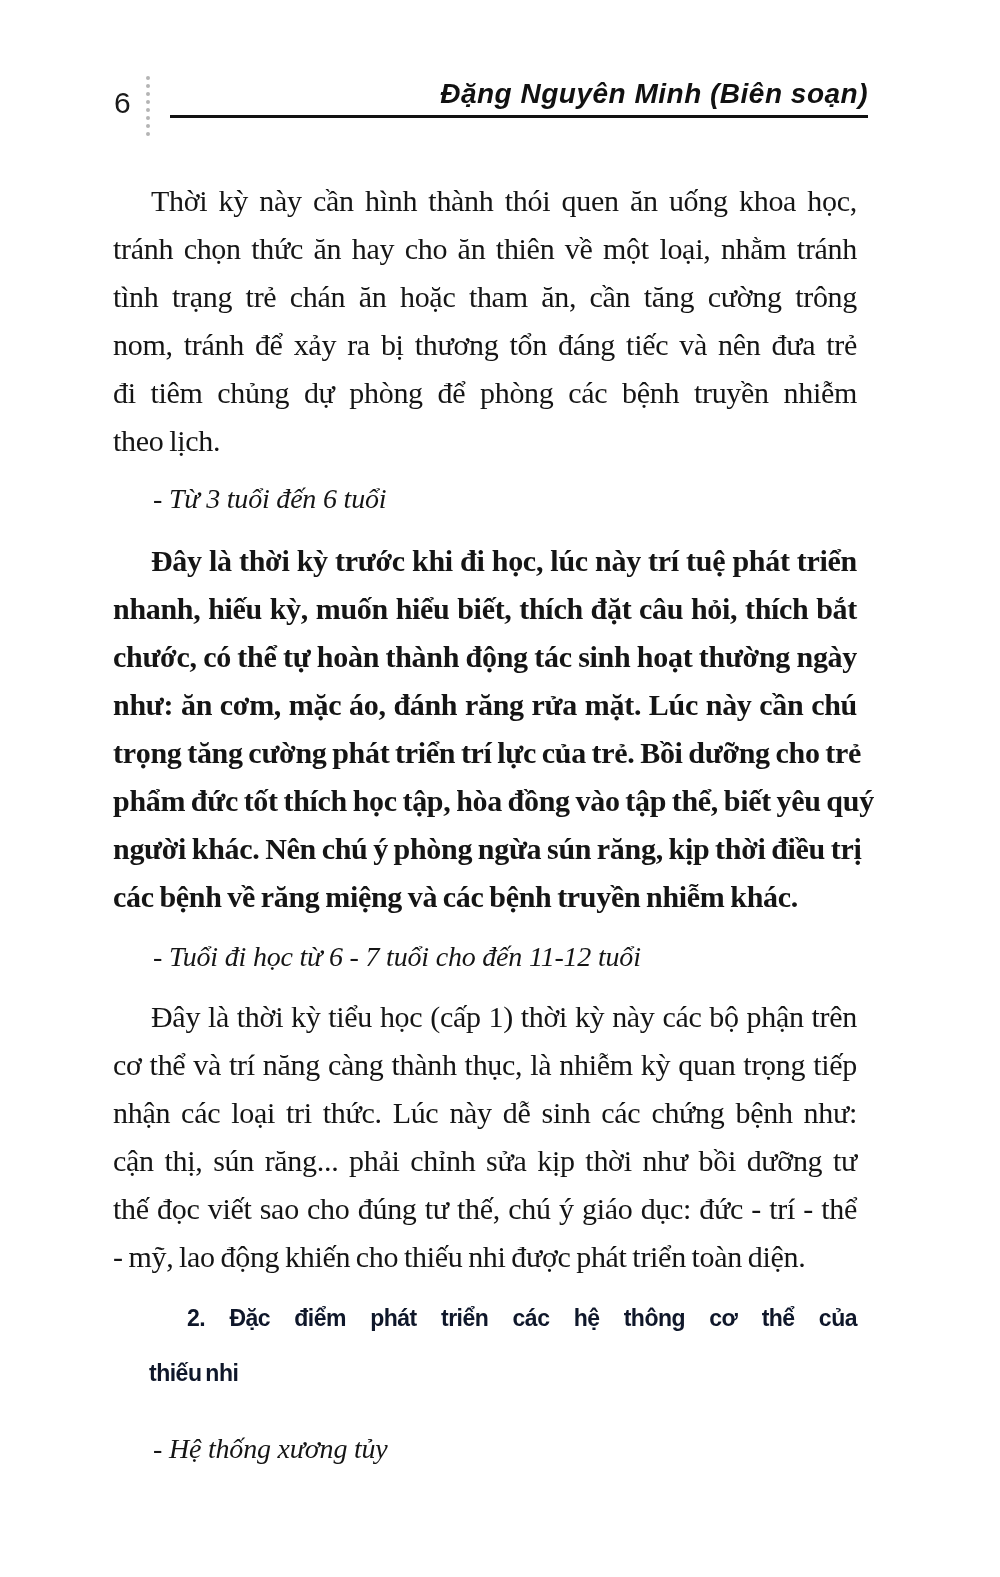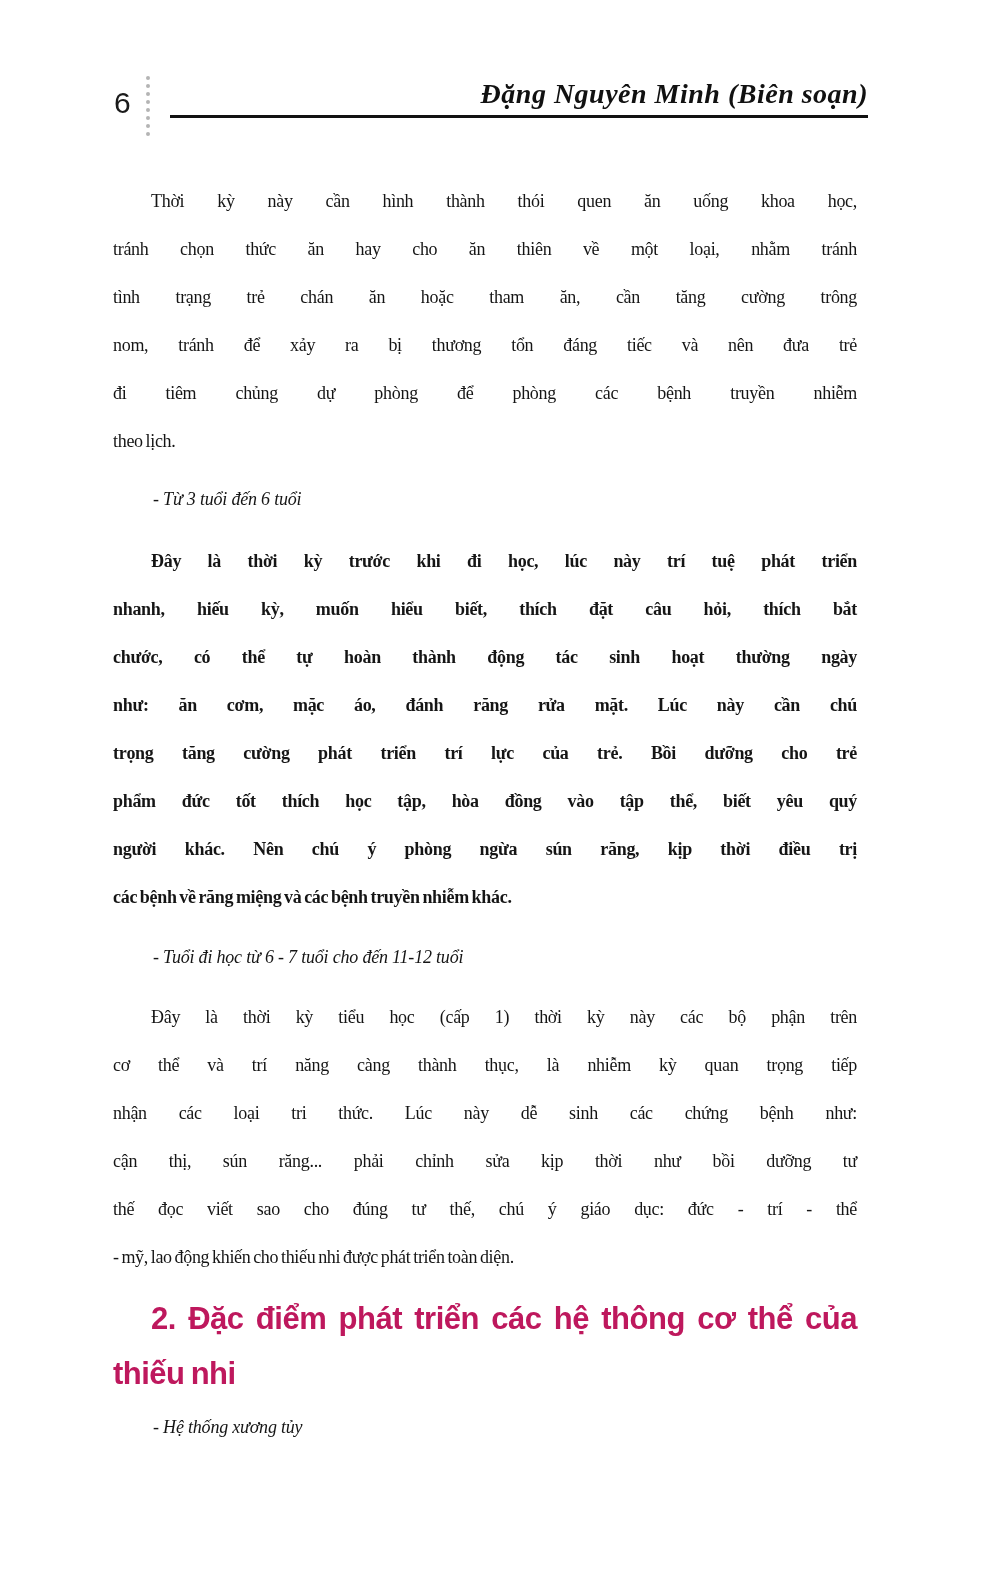--- a/index.html
+++ b/index.html
@@ -31,21 +31,21 @@
     left: 146px;
     top: 76px;
     height: 60px;
     width: 0;
     border-left: 4px dotted #b4b4b4;
   }
   .running-header {
     position: absolute;
     right: 132px;
     top: 78px;
-    font-family: Liberation Serif, serif;
+    font-family: Liberation Sans, sans-serif;
     font-style: italic;
     font-weight: bold;
     font-size: 28px;
     letter-spacing: 0.5px;
     color: #111;
     white-space: nowrap;
   }
   .header-rule {
     position: absolute;
     left: 170px;
@@ -57,59 +57,60 @@
 
   
   .body-col {
     position: absolute;
     left: 113px;
     top: 177px;
     width: 744px;
   }
 
   .para .line {
-    font-size: 18px;
+    font-size: 30px;
     line-height: 48px;
     letter-spacing: -0.3px;
     word-spacing: -1.5px;
     text-align: justify;
     text-align-last: justify;
     text-justify: inter-word;
     white-space: nowrap;
   }
   .para .line.first { text-indent: 38px; }
   .para .line.last  { text-align: left; text-align-last: left; }
 
   .subhead {
     font-style: italic;
-    font-size: 18px;
+    font-size: 28px;
     line-height: 48px;
     letter-spacing: -0.2px;
     padding-left: 40px;
     margin: 0;
   }
   .subhead1 { margin-top: 10px; }
   .subhead2 { margin-top: 12px; }
-  .subhead3 { margin-top: 2px; }
+  .subhead3 { margin-top: 24px; }
 
   .para2 { margin-top: 14px; font-weight: bold; }
   .para3 { margin-top: 12px; }
 
   .section-heading { margin-top: 10px; }
   .section-heading .line {
     font-family: "Liberation Sans", sans-serif;
     font-weight: bold;
-    font-size: 31px;
+    font-size: 23px;
     line-height: 55px;
     letter-spacing: -0.5px;
     word-spacing: -2px;
-    color: #be185d;
+    color: #0f172a;
     text-align: justify;
     text-align-last: justify;
     white-space: nowrap;
+    margin-left: 36px;
   }
   .section-heading .line.first { text-indent: 38px; }
   .section-heading .line.last  { text-align: right; text-align-last: left; }
 </style>
 </head>
 <body>
 
 <div class="page">
 
   <div class="page-number">6</div>

